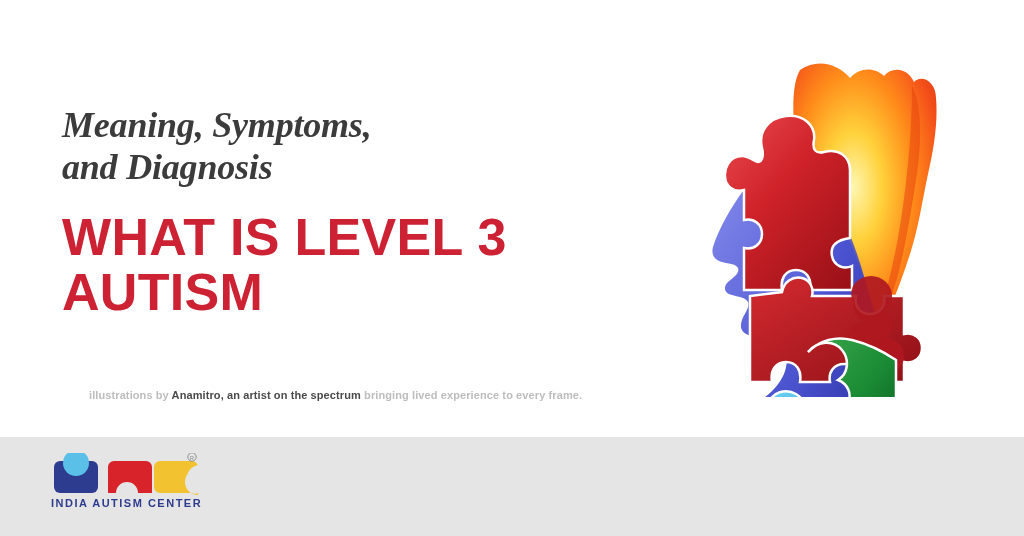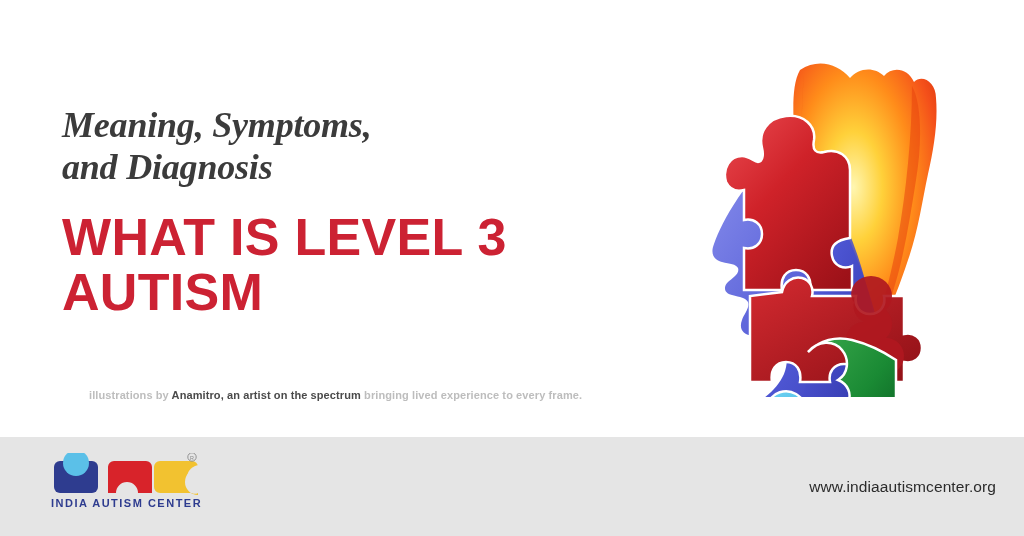--- a/index.html
+++ b/index.html
@@ -340,16 +340,15 @@
 
           <g>
             <circle cx="142" cy="4" r="4.2" fill="none" stroke="#8a8a8a" stroke-width="0.9"></circle>
             <text x="142" y="6.6" font-family="Liberation Sans, sans-serif" font-size="5.4" fill="#8a8a8a" text-anchor="middle">R</text>
           </g>
         </svg>
       </div>
       <div class="logo-word">INDIA AUTISM CENTER</div>
     </div>
 
-    <div class="site-url">www.indiaautismcenter.org</div>
   </div>
 
 </div>
 
 </body></html>

